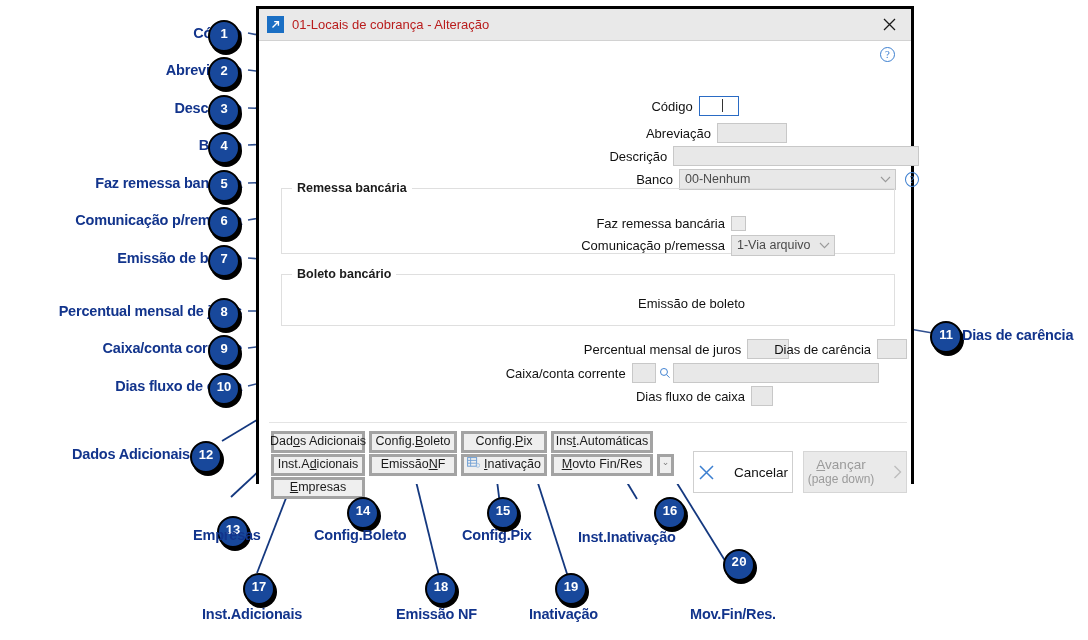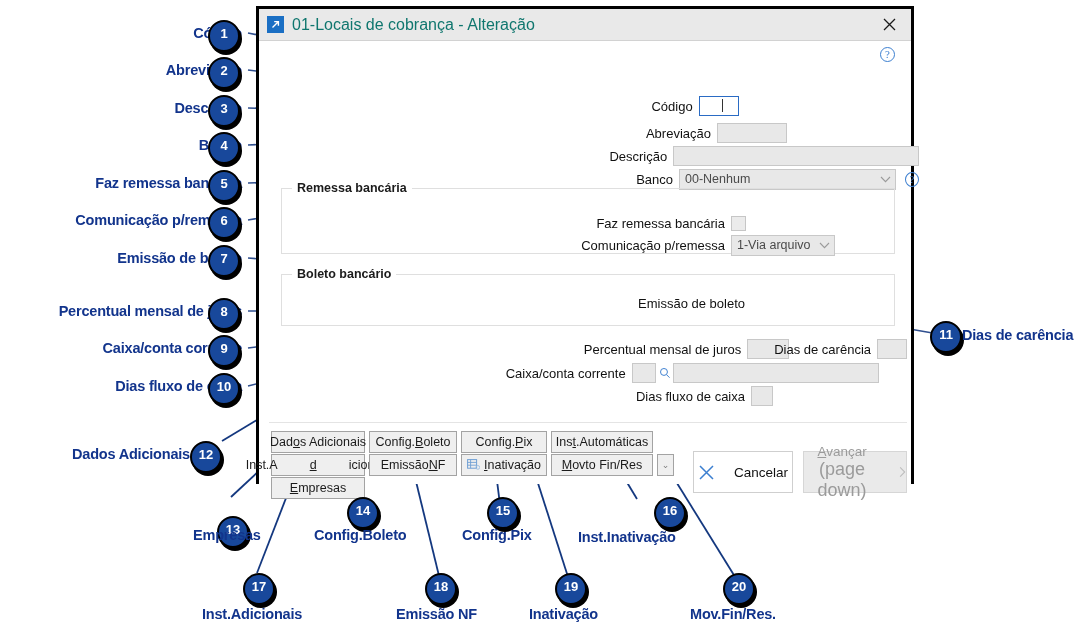--- a/index.html
+++ b/index.html
@@ -23,21 +23,21 @@
     font-family:"Liberation Sans",sans-serif;}
   .alabel.r{text-align:right;}
 
   
   #win{position:absolute;left:256px;top:6px;width:658px;height:478px;
     background:#ffffff;border:3px solid #000;box-sizing:border-box;}
   #titlebar{height:32px;background:#e9e9e9;border-bottom:1px solid #d2d2d2;
     display:flex;align-items:center;padding:0 4px 0 8px;box-sizing:border-box;}
   #appicon{width:17px;height:17px;background:#1a6fc4;position:relative;flex:0 0 auto;margin-right:8px;}
   #appicon svg{position:absolute;left:2px;top:2px;}
-  #wintitle{font-size:16px;color:#0f766e;flex:1 1 auto;}
+  #wintitle{font-size:13px;color:#b91c1c;flex:1 1 auto;}
   #closebtn{width:36px;height:30px;display:flex;align-items:center;justify-content:center;}
   #closebtn svg{display:block;}
   #body{position:relative;height:443px;background:#fff;}
   .helpq{width:15px;height:15px;border:1.3px solid #3c7fd0;border-radius:50%;
     color:#3c7fd0;font-size:11px;line-height:13px;text-align:center;
     font-family:"Liberation Serif",serif;box-sizing:border-box;}
   #tophelp{position:absolute;right:16px;top:6px;}
 
   
   .row{position:absolute;display:flex;align-items:center;height:20px;}
@@ -50,23 +50,23 @@
   .combo .cv{flex:1 1 auto;white-space:nowrap;overflow:hidden;}
   .chev{width:11px;height:7px;flex:0 0 auto;}
   .cbx{width:15px;height:15px;background:#ebebeb;border:1px solid #c6c6c6;box-sizing:border-box;}
 
   
   .group{position:absolute;border:1px solid #dfdfdf;box-sizing:border-box;}
   .gtitle{position:absolute;top:-8px;left:10px;background:#fff;padding:0 5px;
     font-size:12.5px;font-weight:bold;color:#1b1b1b;white-space:nowrap;}
 
   
-  .tbtn{position:absolute;height:22px;background:#efefef;border:1px solid #a3a3a3;
+  .tbtn{position:absolute;height:22px;background:#efefef;border:3px solid #a3a3a3;
     box-sizing:border-box;font-size:12.5px;color:#1b1b1b;
-    display:flex;align-items:center;justify-content:center;white-space:nowrap;}
+    display:flex;justify-content:center;white-space:nowrap;}
   .tbtn u{text-decoration:underline;}
   .tbtn .micon{margin-right:4px;display:inline-flex;}
   .sep{position:absolute;height:1px;background:#e4e4e4;}
   .bigbtn{position:absolute;height:42px;box-sizing:border-box;
     display:flex;align-items:center;justify-content:center;gap:19px;font-size:13.5px;}
   #cancelar{background:#fff;border:1px solid #cfcfcf;color:#111;}
   #avancar{background:#eaeaea;border:1px solid #d6d6d6;color:#9b9b9b;}
   #avancar .tw{line-height:1.15;text-align:center;}
 </style>
 </head>
@@ -209,21 +209,21 @@
       <span>Config.</span>
         <u>P</u>
         <span>ix</span>
     </div>
     <div class="tbtn" style="left:292px;top:390px;width:102px;">
       <span>Ins</span>
         <u>t</u>
         <span>.Automáticas</span>
     </div>
 
-    <div class="tbtn" style="left:12px;top:413px;width:94px;gap:32px;">
+    <div class="tbtn" style="left:12px;top:413px;width:94px;">
       <span>Inst.A</span>
         <u>d</u>
         <span>icionais</span>
     </div>
     <div class="tbtn" style="left:110px;top:413px;width:88px;">
       <span>Emissão </span>
         <u>N</u>
         <span>F</span>
     </div>
     <div class="tbtn" style="left:202px;top:413px;width:86px;">
@@ -252,21 +252,21 @@
 
     <div class="bigbtn" id="cancelar" style="left:434px;top:410px;width:100px;">
       <svg width="17" height="17" viewBox="0 0 17 17">
         <path d="M2 2 L15 15 M15 2 L2 15" stroke="#3c7fd0" stroke-width="1.5"></path>
       </svg>
       <span>Cancelar</span>
     </div>
     <div class="bigbtn" id="avancar" style="left:544px;top:410px;width:104px;">
       <div class="tw">
         <div><u>A</u><span>vançar</span></div>
-        <div style="font-size:18px;text-align:center;">(page down)</div>
+        <div style="font-size:12px;text-align:center;">(page down)</div>
       </div>
       <svg width="9" height="14" viewBox="0 0 9 14">
         <path d="M1.5 1 L7.5 7 L1.5 13" stroke="#bdbdbd" stroke-width="1.4" fill="none"></path>
       </svg>
     </div>
 
   </div>
 </div>
 
 <div class="alabel r" style="right:846px;top:25px;">Código</div>
@@ -319,14 +319,14 @@
 
 <div class="badge" style="left:243px;top:573px;">17</div>
 <div class="alabel" style="left:202px;top:606px;">Inst.Adicionais</div>
 
 <div class="badge" style="left:425px;top:573px;">18</div>
 <div class="alabel" style="left:396px;top:606px;">Emissão NF</div>
 
 <div class="badge" style="left:555px;top:573px;">19</div>
 <div class="alabel" style="left:529px;top:606px;">Inativação</div>
 
-<div class="badge" style="left:723px;top:573px;">20</div>
+<div class="badge" style="left:723px;top:549px;font-family:Liberation Mono, monospace;">20</div>
 <div class="alabel" style="left:690px;top:606px;">Mov.Fin/Res.</div>
 
 </body></html>

